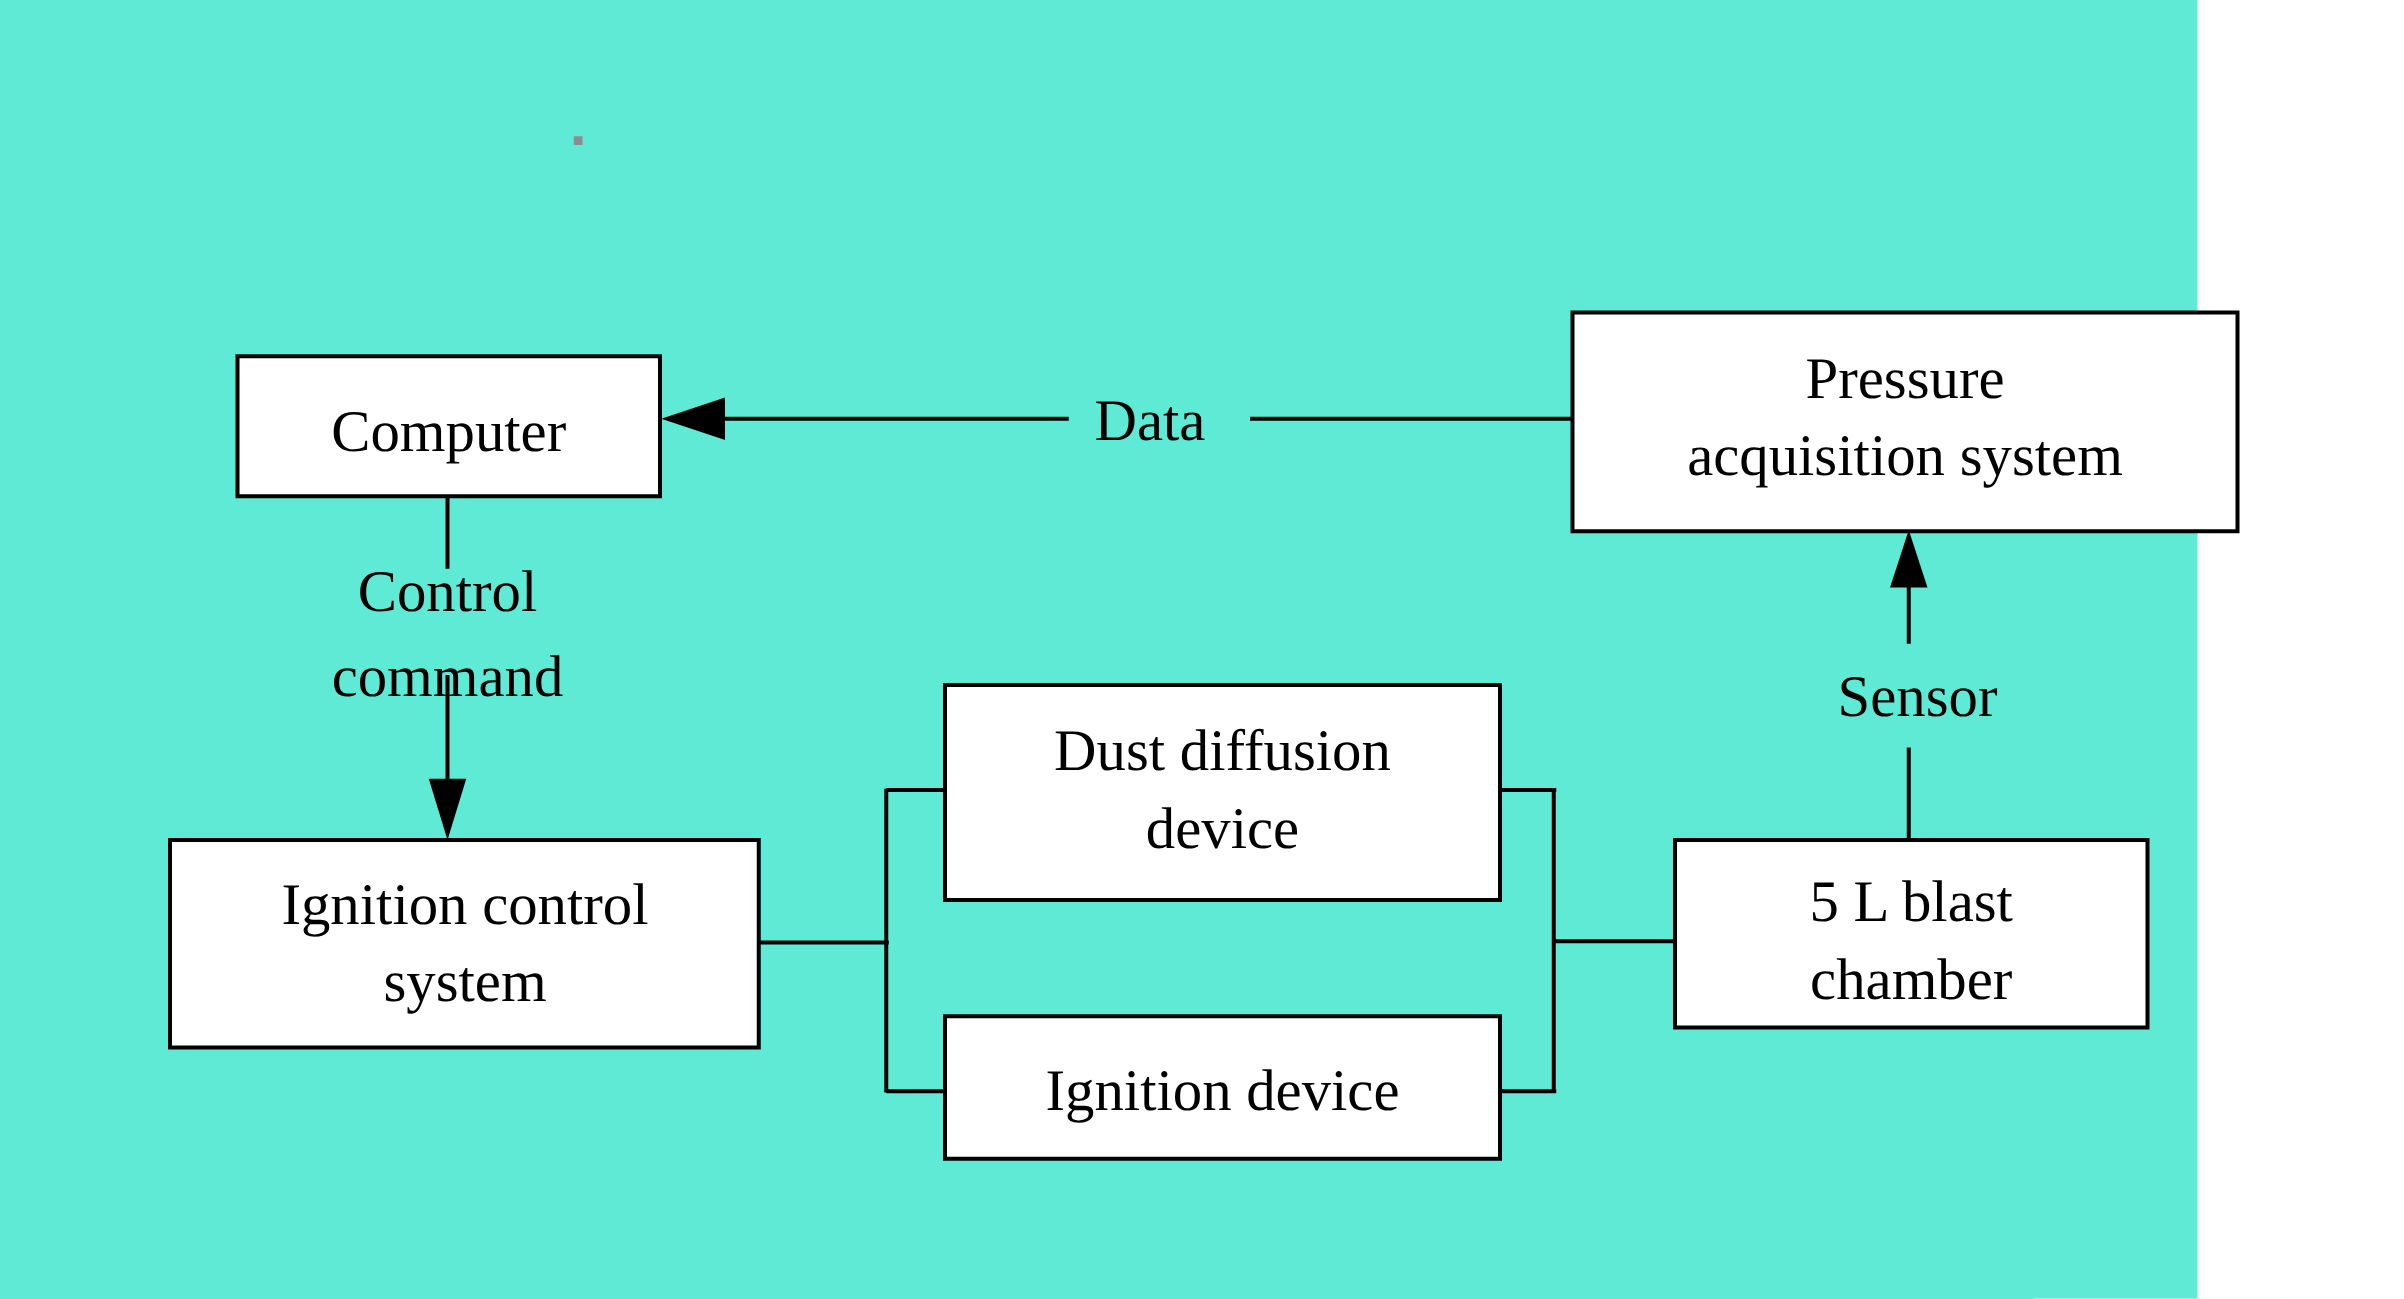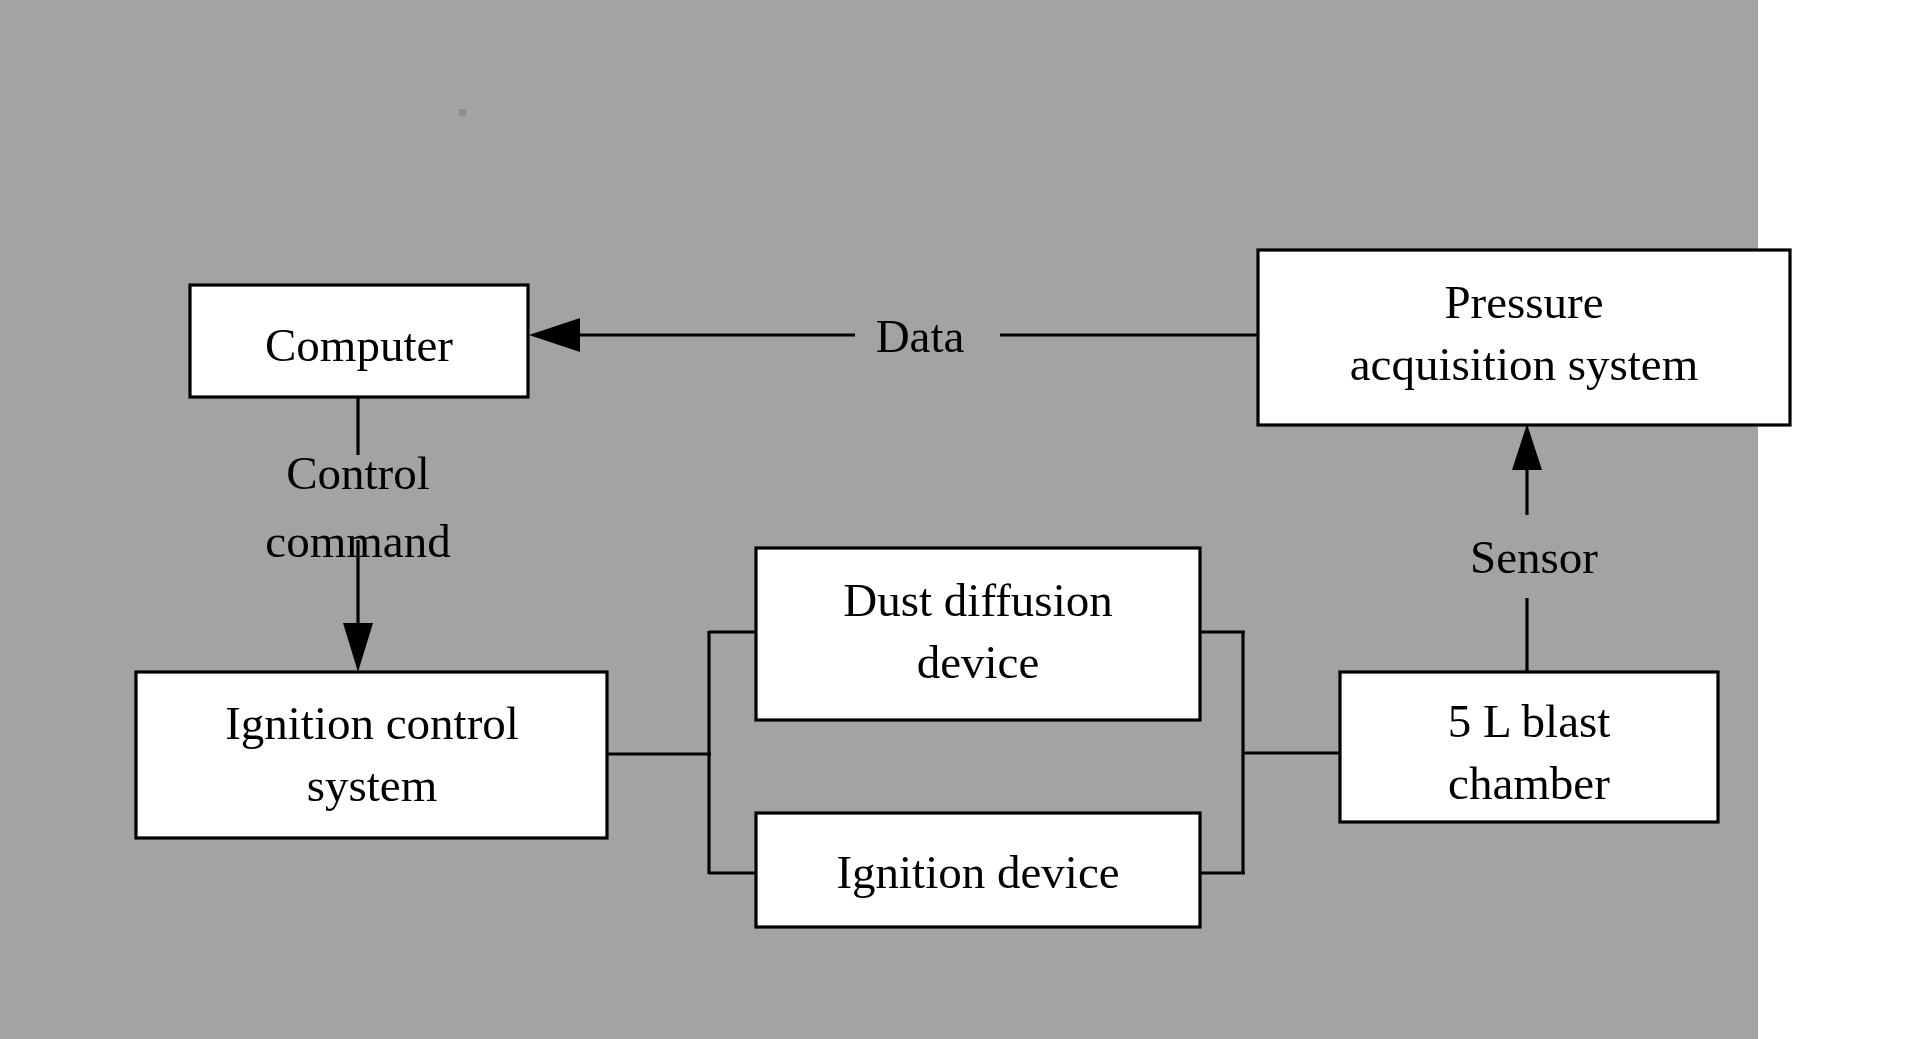--- a/index.html
+++ b/index.html
@@ -10,21 +10,21 @@
   body {
     width: 1923px;
     height: 1039px;
     font-family: "Liberation Serif", "DejaVu Serif", serif;
     overflow: hidden;
   }
   #diagram-root {
     position: relative;
     width: 1758px;
     height: 1039px;
-    background: #a3a3a3;
+    background: #5eead4;
   }
   svg.diagram-canvas {
     position: absolute;
     top: 0;
     left: 0;
     width: 1923px;
     height: 1039px;
   }
   .box-rect {
     fill: #ffffff;

